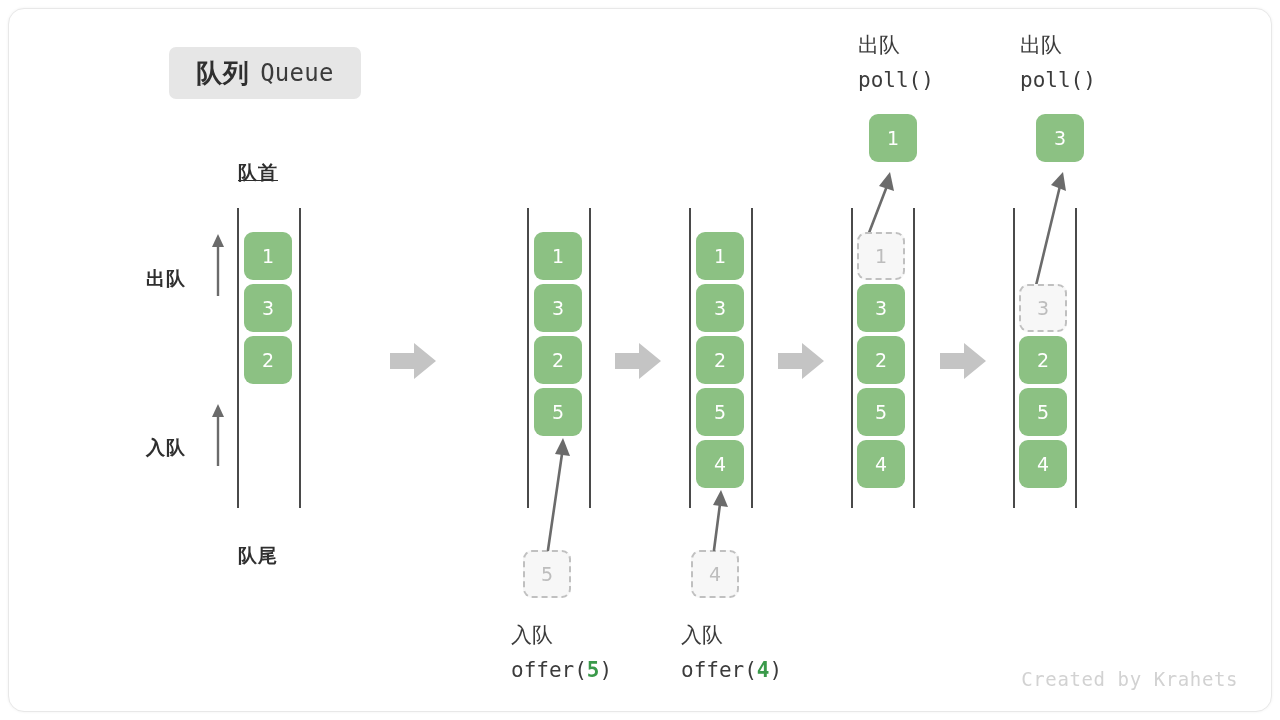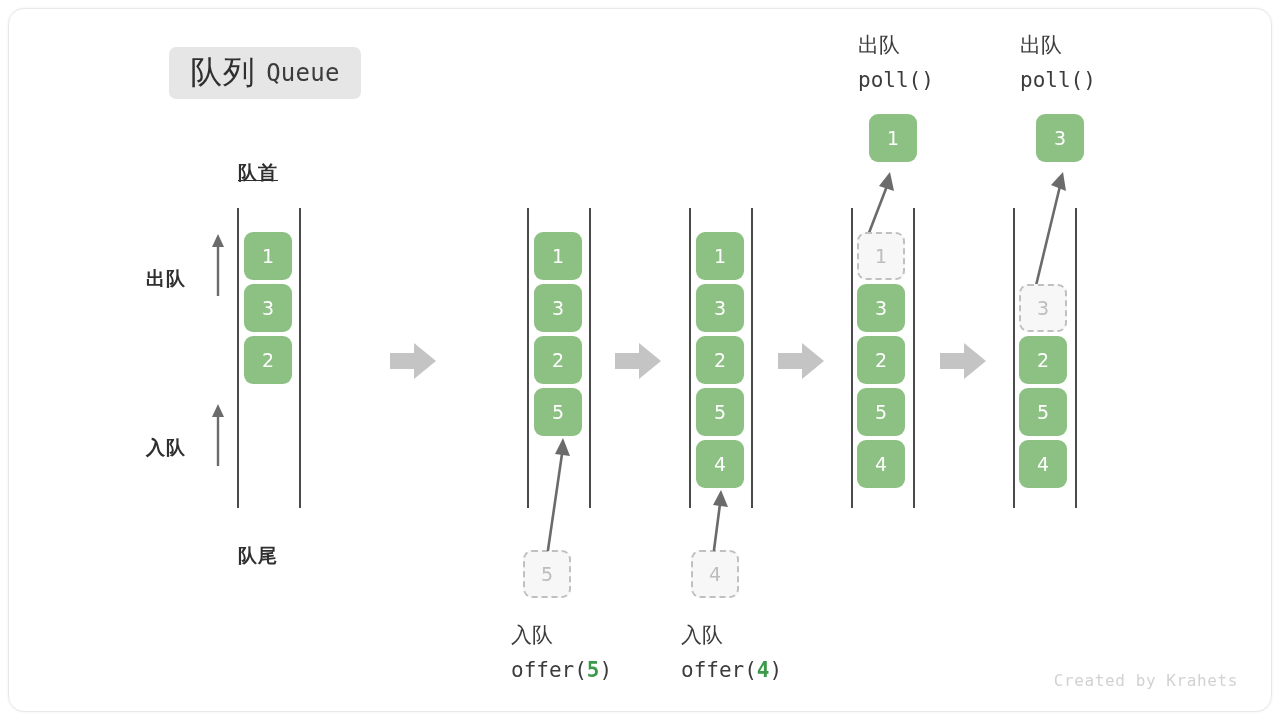--- a/index.html
+++ b/index.html
@@ -43,22 +43,22 @@
     width: 192px;
     height: 52px;
     background: #e6e6e6;
     border-radius: 7px;
     display: flex;
     align-items: center;
     justify-content: center;
     gap: 11px;
   }
   .title-cn {
-    font-size: 32px;
-    font-weight: normal;
+    font-size: 26px;
+    font-weight: bold;
     color: #2f2f2f;
     letter-spacing: 0.5px;
   }
   .title-en {
     font-family: "DejaVu Sans Mono", "Liberation Mono", monospace;
     font-size: 24px;
     color: #3b3b3b;
     letter-spacing: 0.3px;
   }
 
@@ -130,21 +130,21 @@
 
   
   .thin-arrow { position: absolute; }
   .thin-arrow svg { display: block; }
 
   .credit {
     position: absolute;
     right: 42px;
     bottom: 30px;
     font-family: "DejaVu Sans Mono", "Liberation Mono", monospace;
-    font-size: 16px;
+    font-size: 19px;
     color: #d2d2d2;
     letter-spacing: 0.6px;
     white-space: nowrap;
   }
 </style>
 </head>
 <body>
 
 <div id="canvas">
   <div class="card-frame"></div>

